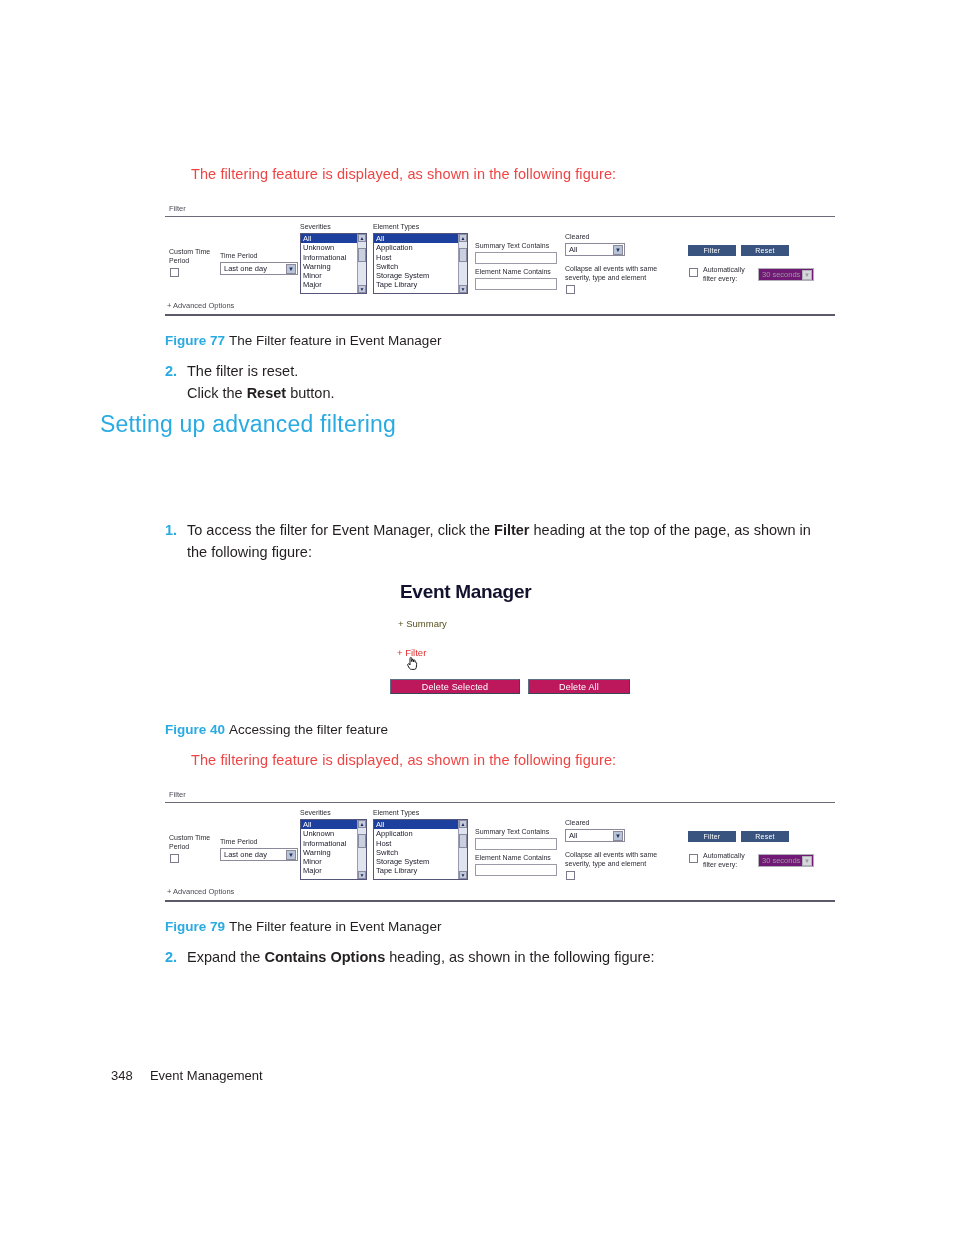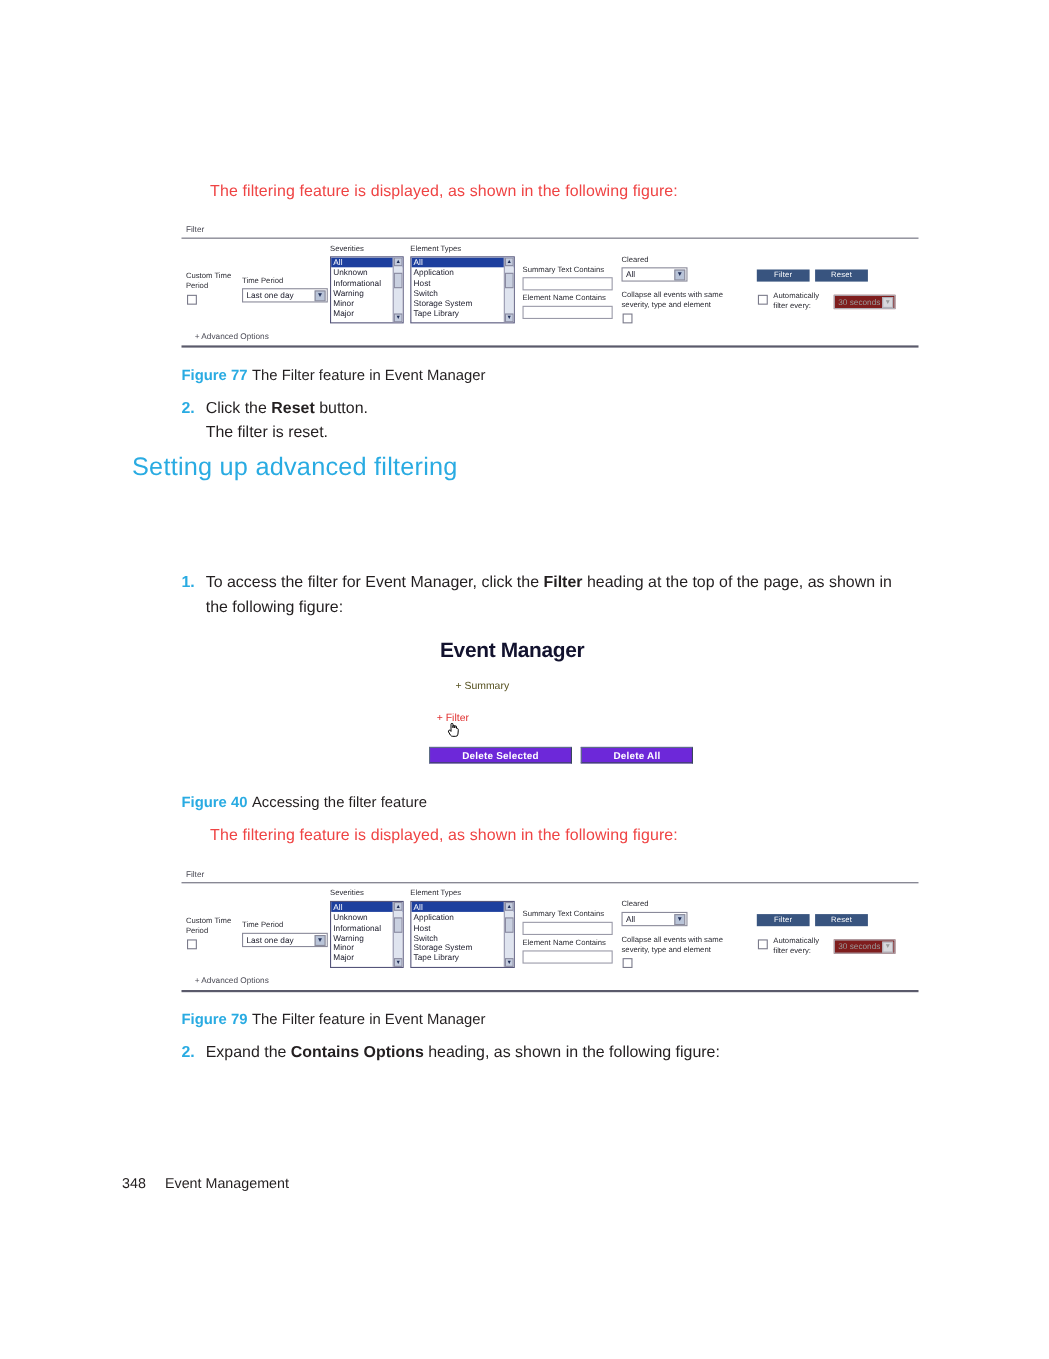--- a/index.html
+++ b/index.html
@@ -90,21 +90,21 @@
     color: #4a4a55;
   }
   .ff-botline {
     position: absolute;
     left: 0; right: 0;
     height: 2px;
     background: #5a5a6b;
   }
   .ff-adv {
     position: absolute;
-    left: 12px;
+    left: 2px;
     font-size: 7.5px;
     color: #4a4a55;
     white-space: nowrap;
   }
   .ff-lbl {
     position: absolute;
     font-size: 7px;
     color: #2b2b33;
     line-height: 1.25;
     white-space: nowrap;
@@ -137,21 +137,21 @@
     border: 1px solid #8a8a9a;
     box-sizing: border-box;
     display: flex;
     align-items: center;
     justify-content: center;
     font-size: 6px;
     color: #22305a;
     line-height: 1;
   }
   .ff-select.disabled {
-    background: #7f1d1d;
+    background: #701a75;
     border-color: #b0b0b8;
     color: #9a9a9a;
   }
   .ff-select.disabled .arrow {
     background: #d8d8dc;
     border-color: #b0b0b8;
     color: #9a9a9a;
   }
   .ff-input {
     position: absolute;
@@ -239,28 +239,28 @@
   .em-link {
     position: absolute;
     font-size: 9.5px;
     white-space: nowrap;
   }
   .em-link.summary { color: #55501f; }
   .em-link.filter { color: #e03030; }
   .em-btn {
     position: absolute;
     height: 15px;
-    background: #6d28d9;
+    background: #be185d;
     border: 1px solid #5d6e85;
     border-right-color: #39465a;
     border-bottom-color: #39465a;
     box-sizing: border-box;
     color: #ffffff;
     font-size: 9px;
-    font-weight: bold;
+    font-weight: normal;
     display: flex;
     align-items: center;
     justify-content: center;
     letter-spacing: 0.2px;
   }
   .cursor-hand {
     position: absolute;
     width: 14px; height: 16px;
   }
 </style>
@@ -342,36 +342,36 @@
     <div class="ff-adv" style="top:97px;">+ Advanced Options</div>
     <div class="ff-botline" style="top:110px;"></div>
   </div>
 
   <div class="fig-caption" style="left:165px; top:333px;">
     <span class="fig-label">Figure 77</span><span>The Filter feature in Event Manager</span>
   </div>
 
   <div class="step" style="left:165px; top:361px; width:660px;">
     <span class="num">2.</span>
+    <span class="stext">The filter is reset.</span>
     <span class="stext">Click the <b>Reset</b> button.</span>
-    <span class="stext">The filter is reset.</span>
-  </div>
-
-  <div class="section-heading" style="left:120px; top:411px;">Setting up advanced filtering</div>
+  </div>
+
+  <div class="section-heading" style="left:100px; top:411px;">Setting up advanced filtering</div>
 
 
 
   <div class="step" style="left:165px; top:520px; width:665px;">
     <span class="num">1.</span>
     <span class="stext">To access the filter for Event Manager, click the <b>Filter</b> heading at the top of the page, as shown in the following figure:</span>
   </div>
 
   <div class="em-fig" style="left:330px; top:575px; width:300px; height:120px;">
     <div class="em-title" style="left:70px; top:6px;">Event Manager</div>
-    <div class="em-link summary" style="left:84px; top:43px;">+ Summary</div>
+    <div class="em-link summary" style="left:68px; top:43px;">+ Summary</div>
     <div class="em-link filter" style="left:67px; top:72px;">+ Filter</div>
 
     <svg class="cursor-hand" style="left:76px; top:80px;" viewBox="0 0 14 16">
       <path d="M4 7 L4 3.5 Q4 2.6 4.9 2.6 Q5.8 2.6 5.8 3.5 L5.8 6.6
                L5.8 5.2 Q5.8 4.4 6.6 4.4 Q7.4 4.4 7.4 5.2 L7.4 6.8
                L7.4 5.6 Q7.4 4.9 8.2 4.9 Q9 4.9 9 5.6 L9 7.1
                Q9.6 6.9 10.2 7.4 Q10.8 8 10.6 9.4 L10.3 12.4
                Q10.1 14.4 8.3 14.4 L5.6 14.4 Q4.2 14.4 3.4 13.2
                L1.8 10.4 Q1.3 9.4 2.1 8.9 Q2.9 8.4 3.6 9.3 L4 9.9 Z" fill="#ffffff" stroke="#000000" stroke-width="0.9"></path>
     </svg>

